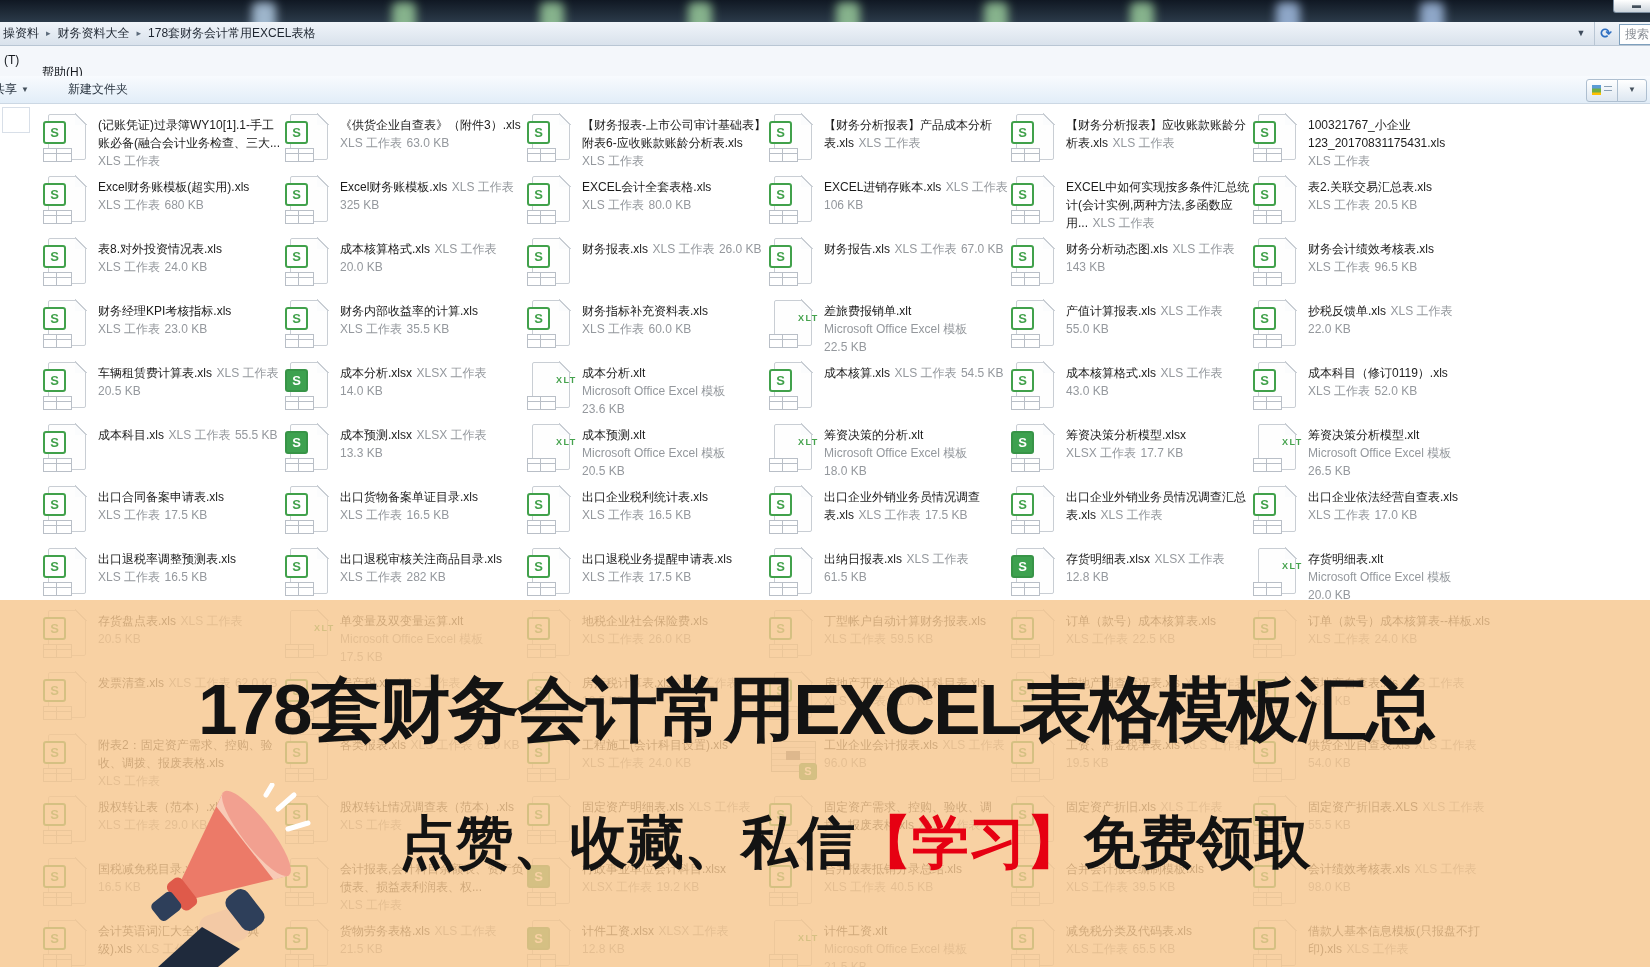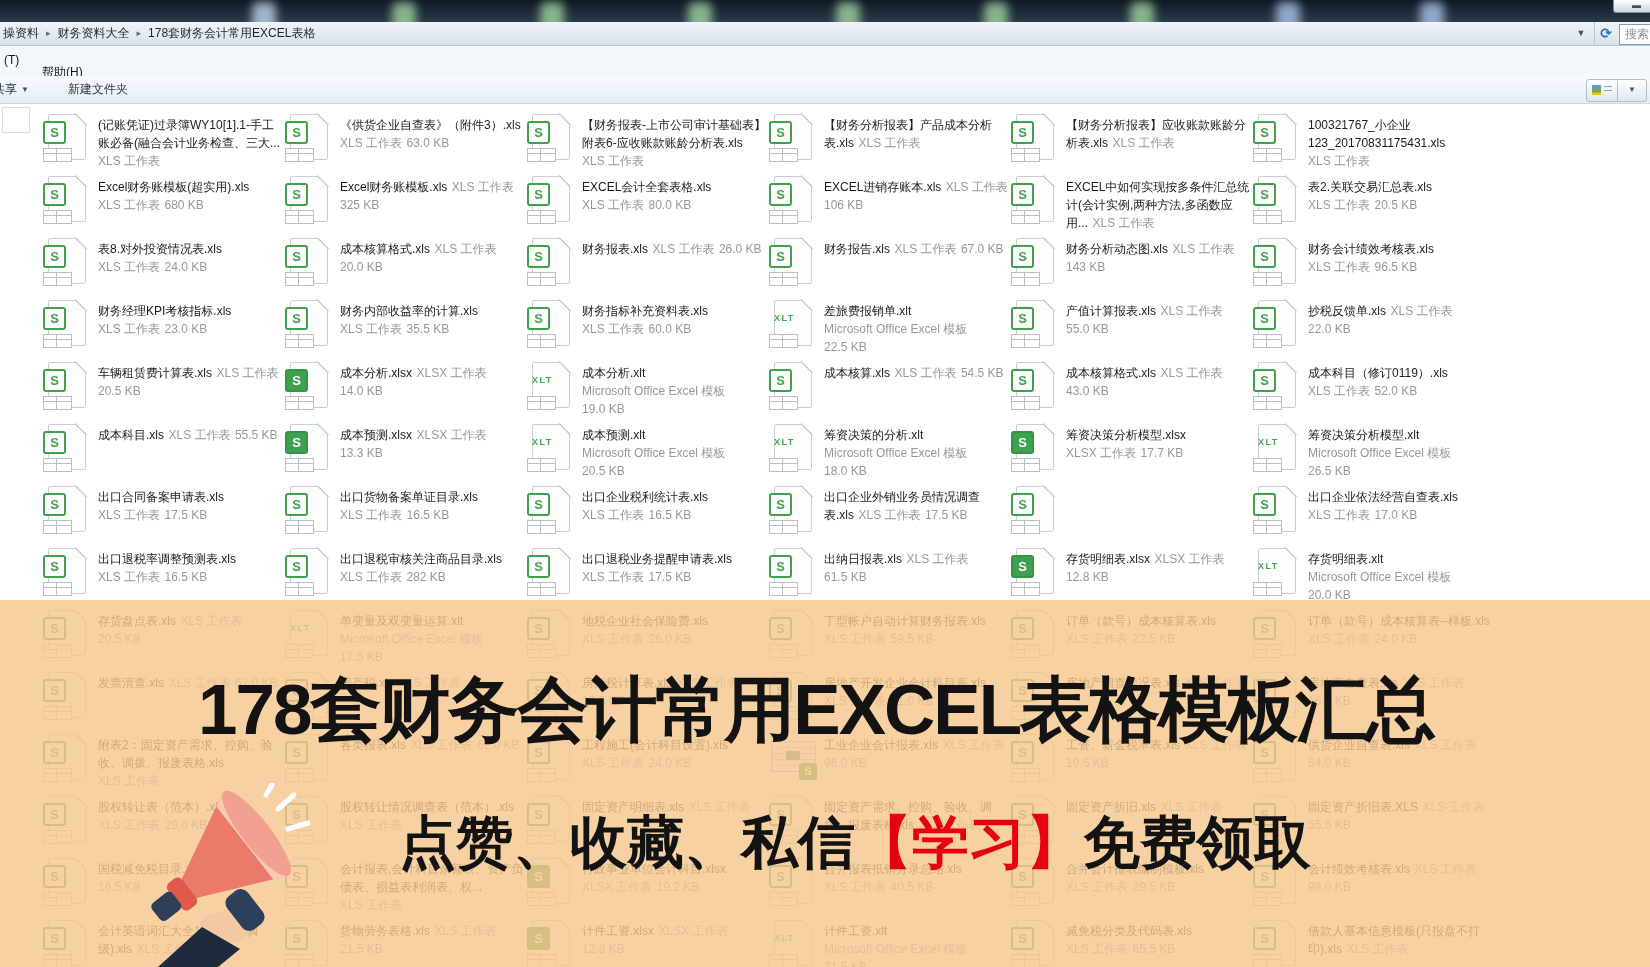--- a/index.html
+++ b/index.html
@@ -63,21 +63,21 @@
   .page{position:absolute;left:0;top:0;right:0;bottom:2px;background:#fefefe;
     border:1.5px solid #c9ced4;border-radius:2px;}
   .fold{position:absolute;top:-1px;right:-1px;width:12px;height:12px;
     background:linear-gradient(225deg,#ffffff 0 46%,#c9ced4 46% 58%,#fbfcfd 58%);}
   .badge{position:absolute;left:-5px;top:7px;width:19px;height:19px;background:#fff;
     border:2px solid #41a14b;color:#41a14b;border-radius:3px;font-weight:bold;font-size:13px;
     line-height:19px;text-align:center;}
   .t-xlsx .badge{background:#3da14f;color:#fff;border-color:#379447;}
   .xlt-txt{display:none;position:absolute;left:0px;top:13px;color:#45a24d;font-size:9px;
     font-weight:bold;letter-spacing:1.5px;font-style:normal;}
-  .t-xlt .xlt-txt{display:block;}
+  .t-xlt .xlt-txt{display:block;padding-left:24px;}
   .tgrid{position:absolute;left:-5px;bottom:0;width:27px;height:12px;background:#fff;
     border:1px solid #b9bfc7;background-image:linear-gradient(#b9bfc7,#b9bfc7),linear-gradient(#b9bfc7,#b9bfc7);
     background-size:100% 1px,1px 100%;background-position:0 4px,12px 0;background-repeat:no-repeat;}
   .sheetthumb{display:none;position:absolute;left:-3px;top:7px;width:43px;height:29px;
     background:#f3f5f7;border:1px solid #a8b0b8;
     background-image:repeating-linear-gradient(#0000 0 5px,#c6ccd3 5px 6px);}
   .sheetthumb:after{content:"";position:absolute;left:14px;top:9px;width:14px;height:9px;background:#6d7786;}
   .t-thumb .sheetthumb{display:block;}
   .t-thumb .badge{left:auto;right:-5px;top:auto;bottom:2px;width:16px;height:15px;
     background:#3da14f;color:#fff;border:1px solid #379447;font-size:11px;line-height:15px;}
@@ -477,21 +477,21 @@
     <div class="file t-xlt">
     <span class="ficon">
         <i class="page"></i>
         <i class="fold"></i>
         <i class="xlt-txt">XLT</i>
         <i class="tgrid"></i>
       </span>
     <span class="fmeta">
       <span class="fname">成本分析.xlt</span>
       <span class="ftype">Microsoft Office Excel 模板</span>
-      <span class="fsize">19.0 KB</span>
+      <span class="fsize">23.6 KB</span>
     </span>
   </div>
     <div class="file t-xls">
     <span class="ficon">
         <i class="page"></i>
         <i class="fold"></i>
         <b class="badge">S</b>
         <i class="tgrid"></i>
       </span>
     <span class="fmeta">
@@ -656,20 +656,25 @@
       <span class="fsize">17.5 KB</span>
     </span>
   </div>
     <div class="file t-xls">
     <span class="ficon">
         <i class="page"></i>
         <i class="fold"></i>
         <b class="badge">S</b>
         <i class="tgrid"></i>
       </span>
+    <span class="fmeta">
+      <span class="fname">出口企业外销业务员情况调查汇总表.xls</span>
+      <span class="ftype">XLS 工作表</span>
+      <span class="fsize"></span>
+    </span>
   </div>
     <div class="file t-xls">
     <span class="ficon">
         <i class="page"></i>
         <i class="fold"></i>
         <b class="badge">S</b>
         <i class="tgrid"></i>
       </span>
     <span class="fmeta">
       <span class="fname">出口企业依法经营自查表.xls</span>

